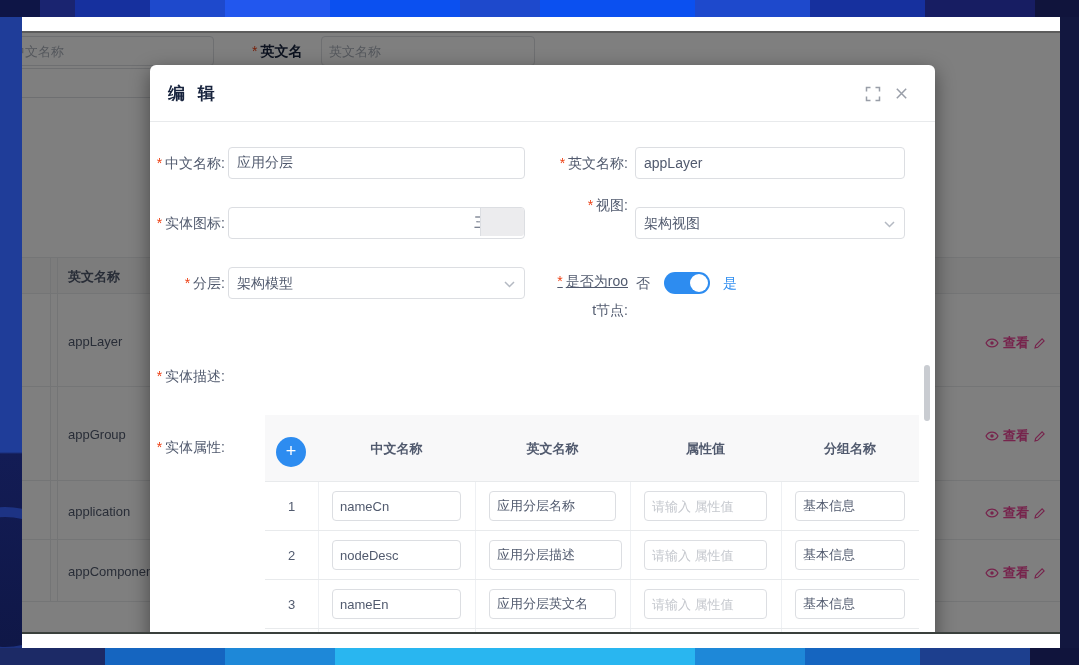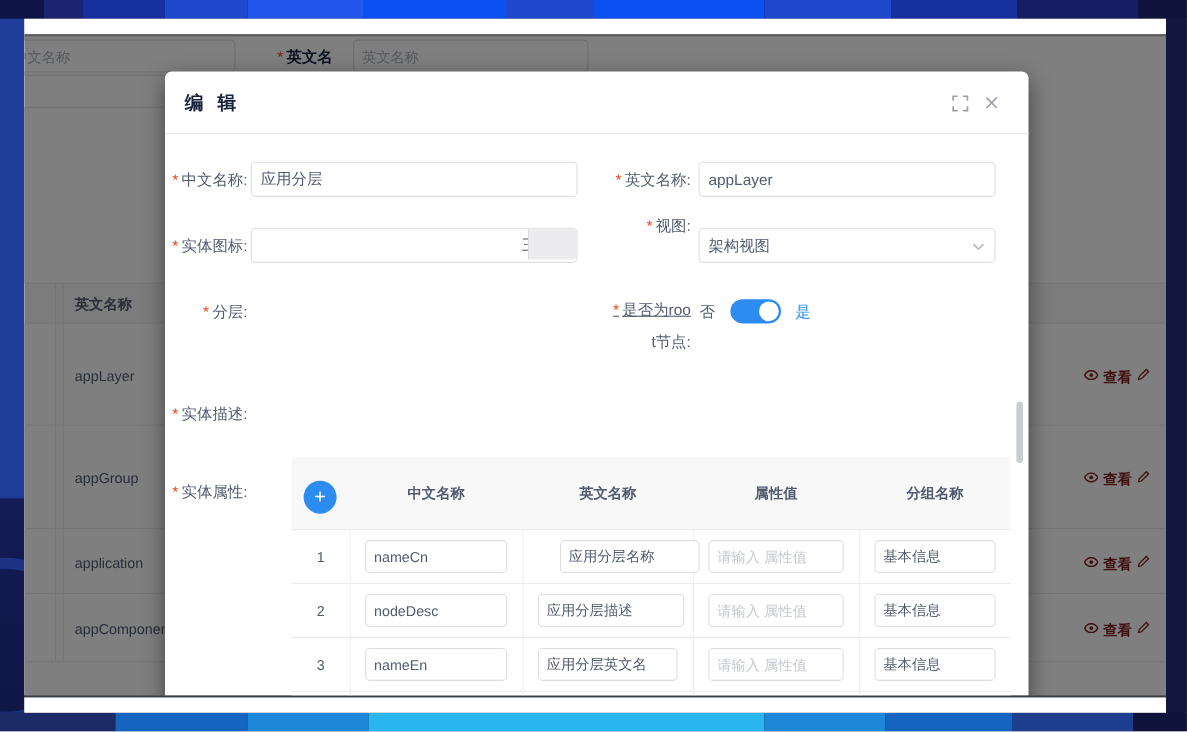--- a/index.html
+++ b/index.html
@@ -34,22 +34,22 @@
   .bg-label { position:absolute; font-size:14px; color:#17233d; font-weight:bold; line-height:30px; }
   .req { color:#ed4014; margin-right:3px; font-weight:normal; }
 
   .bg-table { position:absolute; left:0; top:222px; width:100%; height:379px; }
   .bgt-header { position:absolute; left:0; top:2px; width:100%; height:37px; background:#f8f8f9;
     border-top:1px solid #e8eaec; border-bottom:1px solid #e8eaec; }
   .bgt-header span { position:absolute; left:46px; top:0; line-height:37px; font-size:13px; font-weight:bold; color:#515a6e; }
   .bgt-vline { position:absolute; top:2px; width:1px; height:345px; background:#e8eaec; }
   .bgt-row { position:absolute; left:0; width:100%; border-bottom:1px solid #e8eaec; }
   .bgt-row .en-name { position:absolute; left:46px; font-size:13px; color:#515a6e; }
-  .bgt-actions { position:absolute; left:963px; display:flex; align-items:flex-start; gap:4px;
-    color:#7f1d1d; font-size:13px; font-weight:bold; }
+  .bgt-actions { position:absolute; left:963px; display:flex; align-items:center; gap:4px;
+    color:#ec4899; font-size:13px; font-weight:bold; }
   .bgt-actions svg { display:block; }
 
   
   .dim { position:absolute; inset:0; background:rgba(0,0,0,0.5); z-index:2; }
 
   
   .modal { position:absolute; left:128px; top:34px; width:785px; height:580px; background:#fff;
     border-radius:6px; z-index:3; box-shadow:0 6px 20px rgba(0,0,0,.45); }
   .m-head { position:absolute; left:0; top:0; width:100%; height:57px; border-bottom:1px solid #e8eaec; }
   .m-title { position:absolute; left:18px; top:0; line-height:57px; font-size:17px; font-weight:bold;
@@ -227,20 +227,26 @@
         </div>
         <div class="fi-label w2" style="top:124px;"><span class="req">*</span><span>视图:</span></div>
         <div class="sel" style="left:485px;top:142px;width:270px;">
           <span>架构视图</span>
           <svg width="11" height="7" viewBox="0 0 11 7" fill="none" stroke="#b4b9c2" stroke-width="1.5">
               <path d="M1 1l4.5 4.5L10 1"></path>
             </svg>
         </div>
 
         <div class="fi-label" style="left:0;top:202px;"><span class="req">*</span><span>分层:</span></div>
+        <div class="sel" style="left:78px;top:202px;width:297px;">
+          <span>架构模型</span>
+          <svg width="11" height="7" viewBox="0 0 11 7" fill="none" stroke="#b4b9c2" stroke-width="1.5">
+              <path d="M1 1l4.5 4.5L10 1"></path>
+            </svg>
+        </div>
         <div class="wrap-label" style="top:208px;text-decoration:underline;"><span class="req">*</span><span>是否为roo</span></div>
         <div class="wrap-label" style="top:237px;"><span>t节点:</span></div>
         <span class="sw-txt" style="left:486px;top:202px;color:#515a6e;">否</span>
         <div class="switch">
             <div class="knob"></div>
           </div>
         <span class="sw-txt" style="left:573px;top:202px;color:#2d8cf0;">是</span>
 
         <div class="fi-label" style="left:0;top:295px;"><span class="req">*</span><span>实体描述:</span></div>
 
@@ -256,21 +262,21 @@
             <div class="add-btn">+</div>
             <div class="at-hcell" style="left:53px;width:157px;">中文名称</div>
             <div class="at-hcell" style="left:210px;width:155px;">英文名称</div>
             <div class="at-hcell" style="left:365px;width:151px;">属性值</div>
             <div class="at-hcell" style="left:516px;width:138px;">分组名称</div>
           </div>
 
           <div class="at-row" style="top:67px;">
             <span class="at-index">1</span>
             <input class="cell-inp" style="left: 67px; width: 129px;" value="nameCn">
-            <input class="cell-inp" style="left: 224px; width: 127px; margin-left: 20px;" value="应用分层名称">
+            <input class="cell-inp" style="left: 224px; width: 127px;" value="应用分层名称">
             <input class="cell-inp" style="left: 379px; width: 123px;" placeholder="请输入 属性值">
             <input class="cell-inp" style="left: 530px; width: 110px;" value="基本信息">
           </div>
           <div class="at-row" style="top:116px;">
             <span class="at-index">2</span>
             <input class="cell-inp" style="left: 67px; width: 129px;" value="nodeDesc">
             <input class="cell-inp" style="left: 224px; width: 133px;" value="应用分层描述">
             <input class="cell-inp" style="left: 379px; width: 123px;" placeholder="请输入 属性值">
             <input class="cell-inp" style="left: 530px; width: 110px;" value="基本信息">
           </div>

